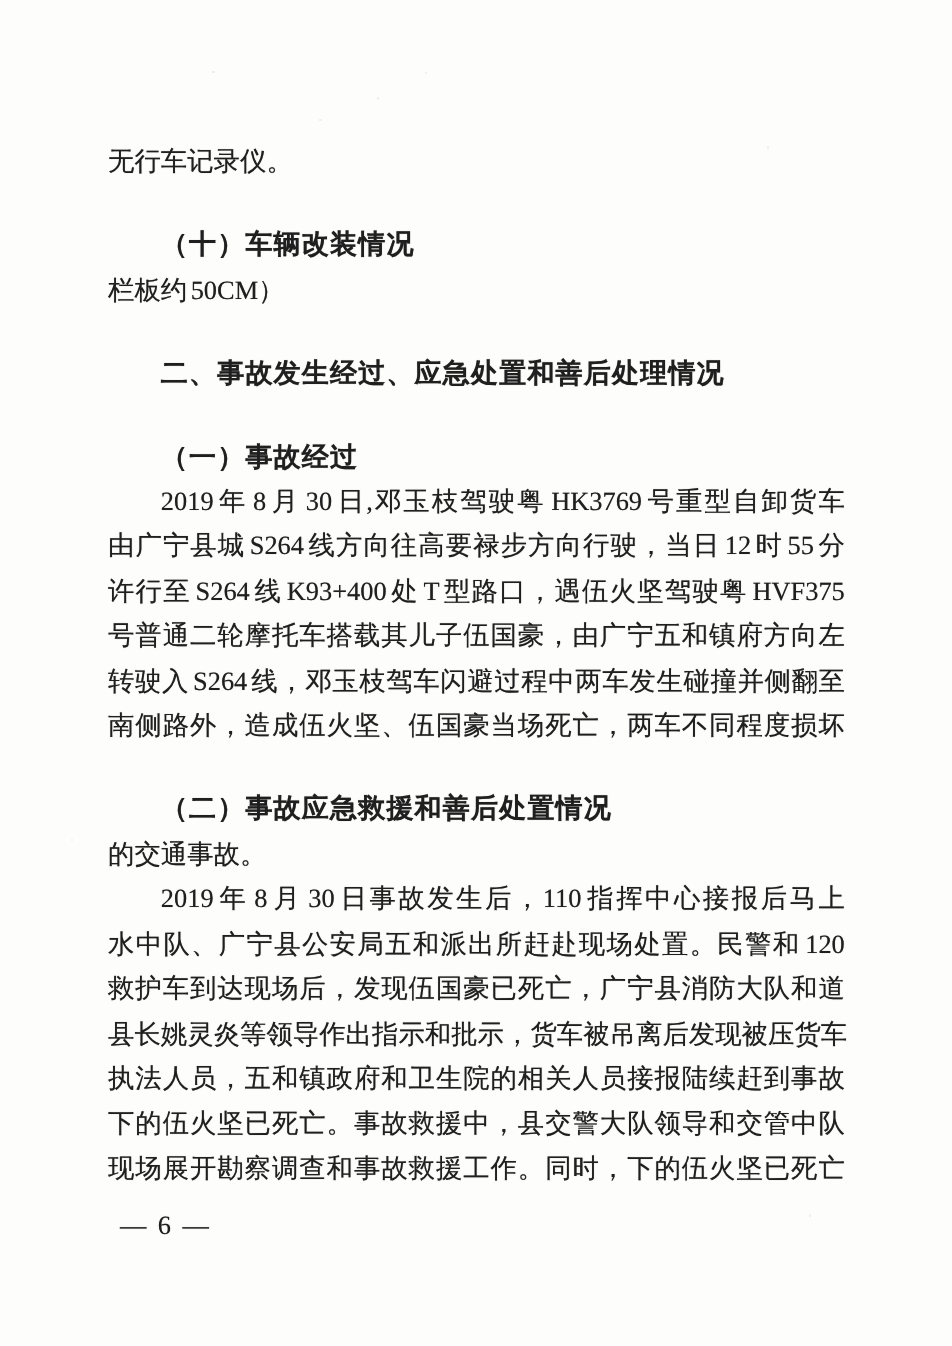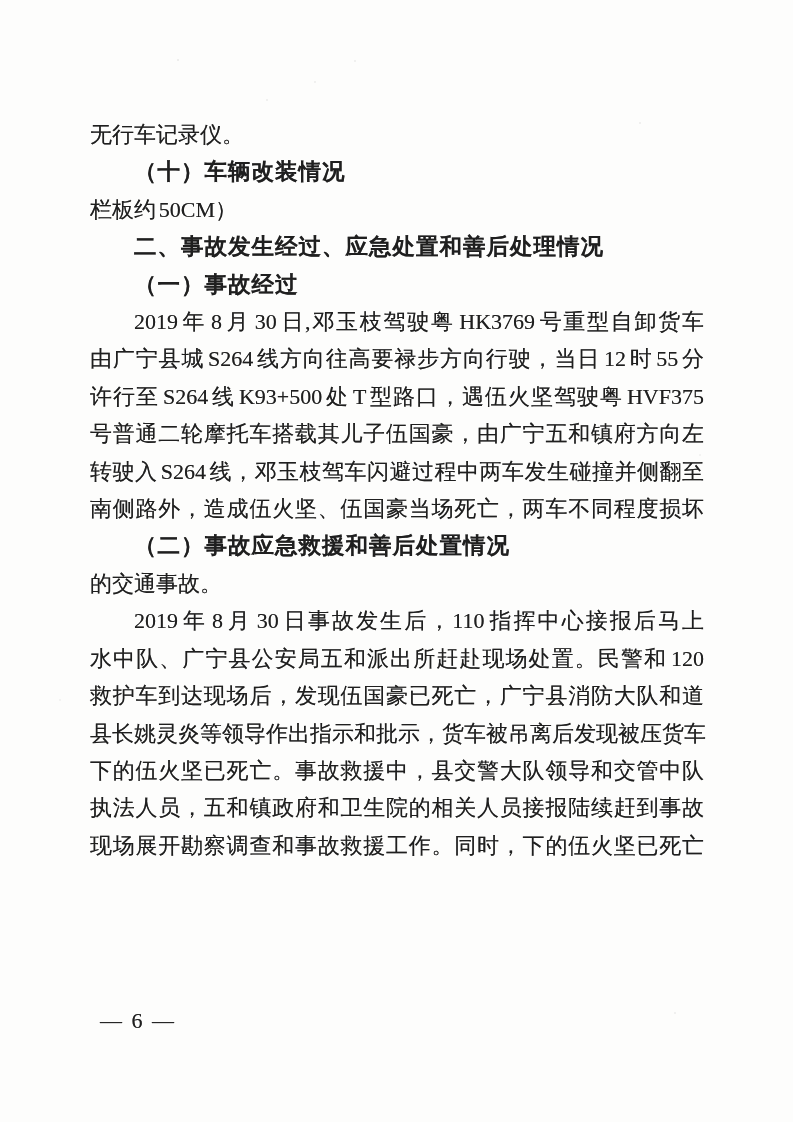--- a/index.html
+++ b/index.html
@@ -44,20 +44,21 @@
   .indent { padding-left: 44px; }
   .full {
     text-align: justify;
     text-align-last: justify;
   }
   .heading {
     font-family: "Liberation Sans", "DejaVu Sans", sans-serif;
     font-weight: 700;
     font-size: 22.5px;
     letter-spacing: 1px;
+    margin-top: 32px;
   }
   .footer {
     position: absolute;
     left: 100px; top: 1002px;
     font-size: 22px;
     line-height: 37.4px;
     letter-spacing: 2px;
     text-shadow: 0 0 0.6px rgba(25,25,25,0.6);
   }
 </style>
@@ -74,31 +75,31 @@
     <div class="line heading indent">（十）车辆改装情况</div>
 
     <div class="line">栏板约 50CM）</div>
 
     <div class="line heading indent">二、事故发生经过、应急处置和善后处理情况</div>
 
     <div class="line heading indent">（一）事故经过</div>
 
     <div class="line full indent">2019 年 8 月 30 日,邓玉枝驾驶粤 HK3769 号重型自卸货车</div>
     <div class="line full">由广宁县城 S264 线方向往高要禄步方向行驶，当日 12 时 55 分</div>
-    <div class="line full">许行至 S264 线 K93+500 处 T 型路口，遇伍火坚驾驶粤 HVF375</div>
+    <div class="line full">许行至 S264 线 K93+400 处 T 型路口，遇伍火坚驾驶粤 HVF375</div>
     <div class="line full">号普通二轮摩托车搭载其儿子伍国豪，由广宁五和镇府方向左</div>
     <div class="line full">转驶入 S264 线，邓玉枝驾车闪避过程中两车发生碰撞并侧翻至</div>
     <div class="line full">南侧路外，造成伍火坚、伍国豪当场死亡，两车不同程度损坏</div>
     <div class="line heading indent">（二）事故应急救援和善后处置情况</div>
 
     <div class="line">的交通事故。</div>
 
     <div class="line full indent">2019 年 8 月 30 日事故发生后，110 指挥中心接报后马上</div>
     <div class="line full">水中队、广宁县公安局五和派出所赶赴现场处置。民警和 120</div>
     <div class="line full">救护车到达现场后，发现伍国豪已死亡，广宁县消防大队和道</div>
     <div class="line full">县长姚灵炎等领导作出指示和批示，货车被吊离后发现被压货车</div>
+    <div class="line full">执法人员，五和镇政府和卫生院的相关人员接报陆续赶到事故</div>
     <div class="line full">下的伍火坚已死亡。事故救援中，县交警大队领导和交管中队</div>
-    <div class="line full">执法人员，五和镇政府和卫生院的相关人员接报陆续赶到事故</div>
     <div class="line full">现场展开勘察调查和事故救援工作。同时，下的伍火坚已死亡</div>
   </main>
 
   <div class="footer">— 6 —</div>
 </div>
 
 </body></html>

